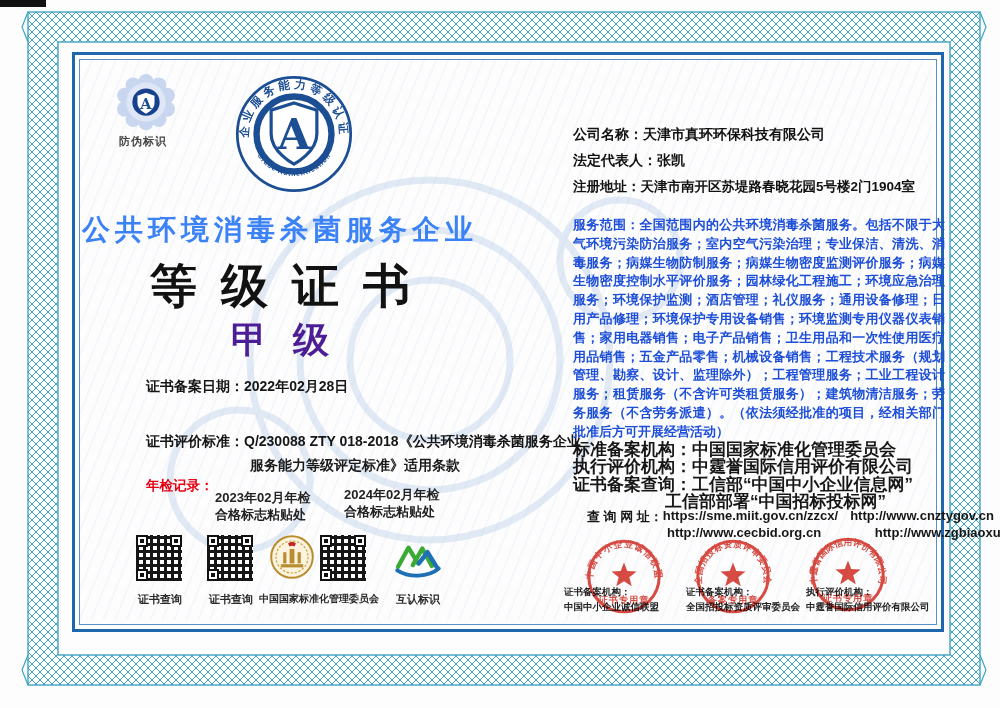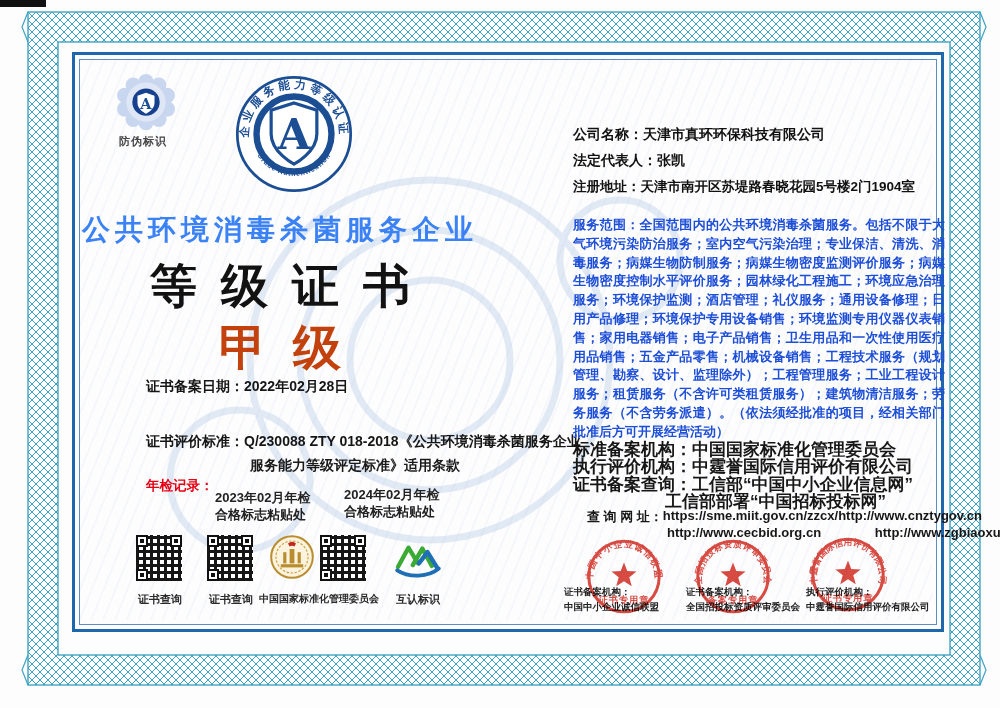--- a/index.html
+++ b/index.html
@@ -13,21 +13,21 @@
   .artifact{position:absolute;left:0;top:0;width:46px;height:7px;background:#111;}
   .texture{position:absolute;left:80px;top:58px;width:852px;height:562px;pointer-events:none;
      background:repeating-linear-gradient(112deg,rgba(173,196,228,.10) 0 2px,transparent 2px 11px);}
   
   .antifake{left:116px;top:74px;}
   .antifake-cap{left:112px;top:134px;width:62px;text-align:center;font-size:11px;font-weight:bold;color:#444;letter-spacing:1px;}
   .gradelogo{left:230px;top:70px;}
   
   .title1{left:55px;top:211px;width:450px;text-align:center;font-size:28px;font-weight:bold;letter-spacing:5px;color:#3b82f6;}
   .title2{left:55px;top:255px;width:450px;text-align:center;font-size:47px;font-weight:bold;letter-spacing:24px;text-indent:24px;color:#121212;}
-  .grade{left:55px;top:316px;width:450px;text-align:center;font-size:48px;font-weight:bold;letter-spacing:26px;text-indent:26px;color:#c2410c;font-family:Liberation Mono, monospace;}
+  .grade{left:55px;top:316px;width:450px;text-align:center;font-size:36px;font-weight:bold;letter-spacing:26px;text-indent:26px;color:#4c1d95;font-family:Liberation Mono, monospace;}
   
   .daterow{left:146px;font-size:14px;font-weight:600;display:flex;color:#151515;}
   .daterow .lbl{font-weight:bold;white-space:nowrap;}
   .std2{left:250px;top:457px;font-size:14px;font-weight:600;}
   .annual-lbl{left:146px;top:477px;font-size:13.5px;font-weight:bold;color:#e60012;}
   .annual-col{font-size:13px;font-weight:bold;line-height:17px;color:#222;}
   
   .qr{position:absolute;width:46px;height:46px;background:
       repeating-linear-gradient(90deg,#161616 0 3px,transparent 3px 7px),
       repeating-linear-gradient(0deg,#161616 0 3px,#fff 3px 7px);}
@@ -40,21 +40,21 @@
   .certno .lbl{font-size:15px;font-weight:bold;}
   .certno .val{font-size:17px;font-weight:bold;letter-spacing:2.5px;}
   .inforow{left:573px;font-size:14px;display:flex;white-space:nowrap;color:#111;}
   .inforow .lbl{font-weight:bold;}
   .inforow .val{font-weight:600;}
   .scope{left:573px;top:216px;width:372px;font-size:13px;line-height:18.8px;text-align:justify;font-weight:600;color:#1d4ed8;}
   .scope .lbl{font-weight:bold;}
   .agrow{left:573px;font-size:17px;font-weight:bold;display:flex;white-space:nowrap;color:#161616;align-items:center;}
   .agrow .val{font-weight:600;}
   .urlrow{left:573px;width:372px;font-size:13px;font-weight:600;display:flex;white-space:nowrap;color:#161616;margin-left:14px;}
-  .urlrow .u2{margin-left:auto;}
+  .urlrow .u2{margin-left:auto;padding-left:12px;}
   .url-ind{padding-left:80px;}
   
   .seal{position:absolute;width:88px;height:88px;opacity:.9;mix-blend-mode:multiply;z-index:3;}
   .seal-ring{fill:none;stroke:#d5372e;stroke-width:3.4;}
   .seal-star{fill:#d5372e;}
   .seal-arc-text{font-size:10px;font-weight:bold;fill:#d5372e;letter-spacing:1.5px;}
   .seal-inner{font-size:10.5px;font-weight:bold;fill:#d5372e;text-anchor:middle;letter-spacing:1px;}
   .seal-cap{position:absolute;font-size:9.5px;font-weight:bold;line-height:14.5px;color:#222;z-index:2;white-space:nowrap;}
   
   .logo-arc-cn{font-size:12.5px;font-weight:bold;fill:#1c4e94;letter-spacing:4px;}

